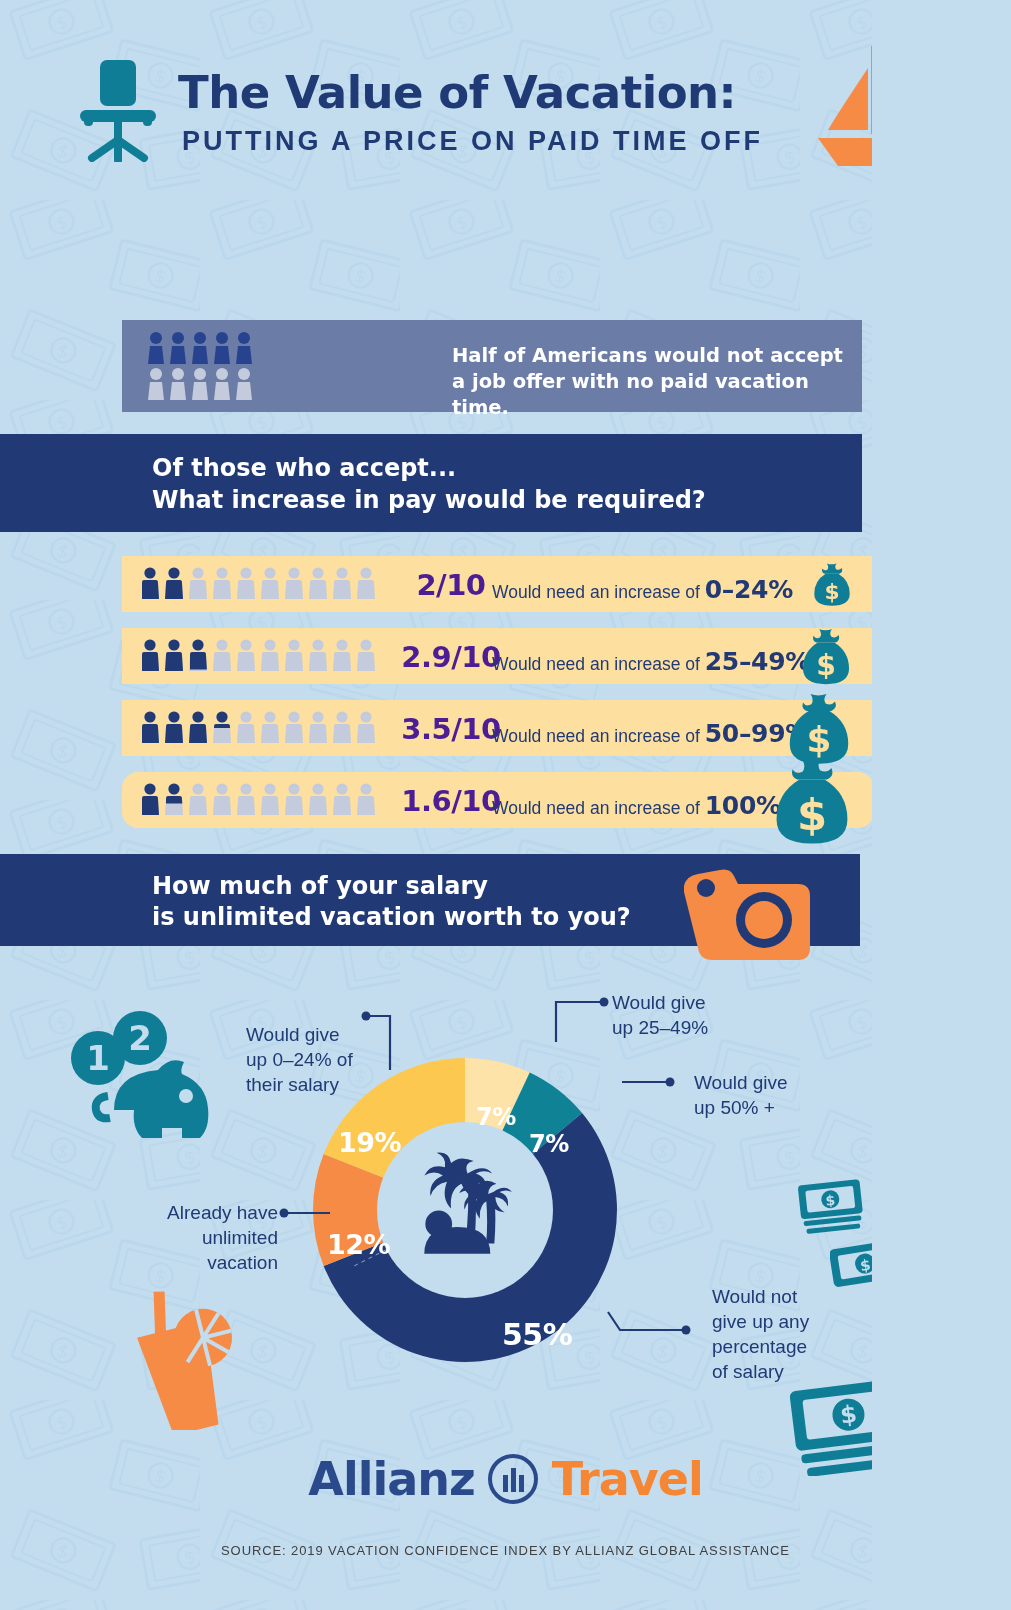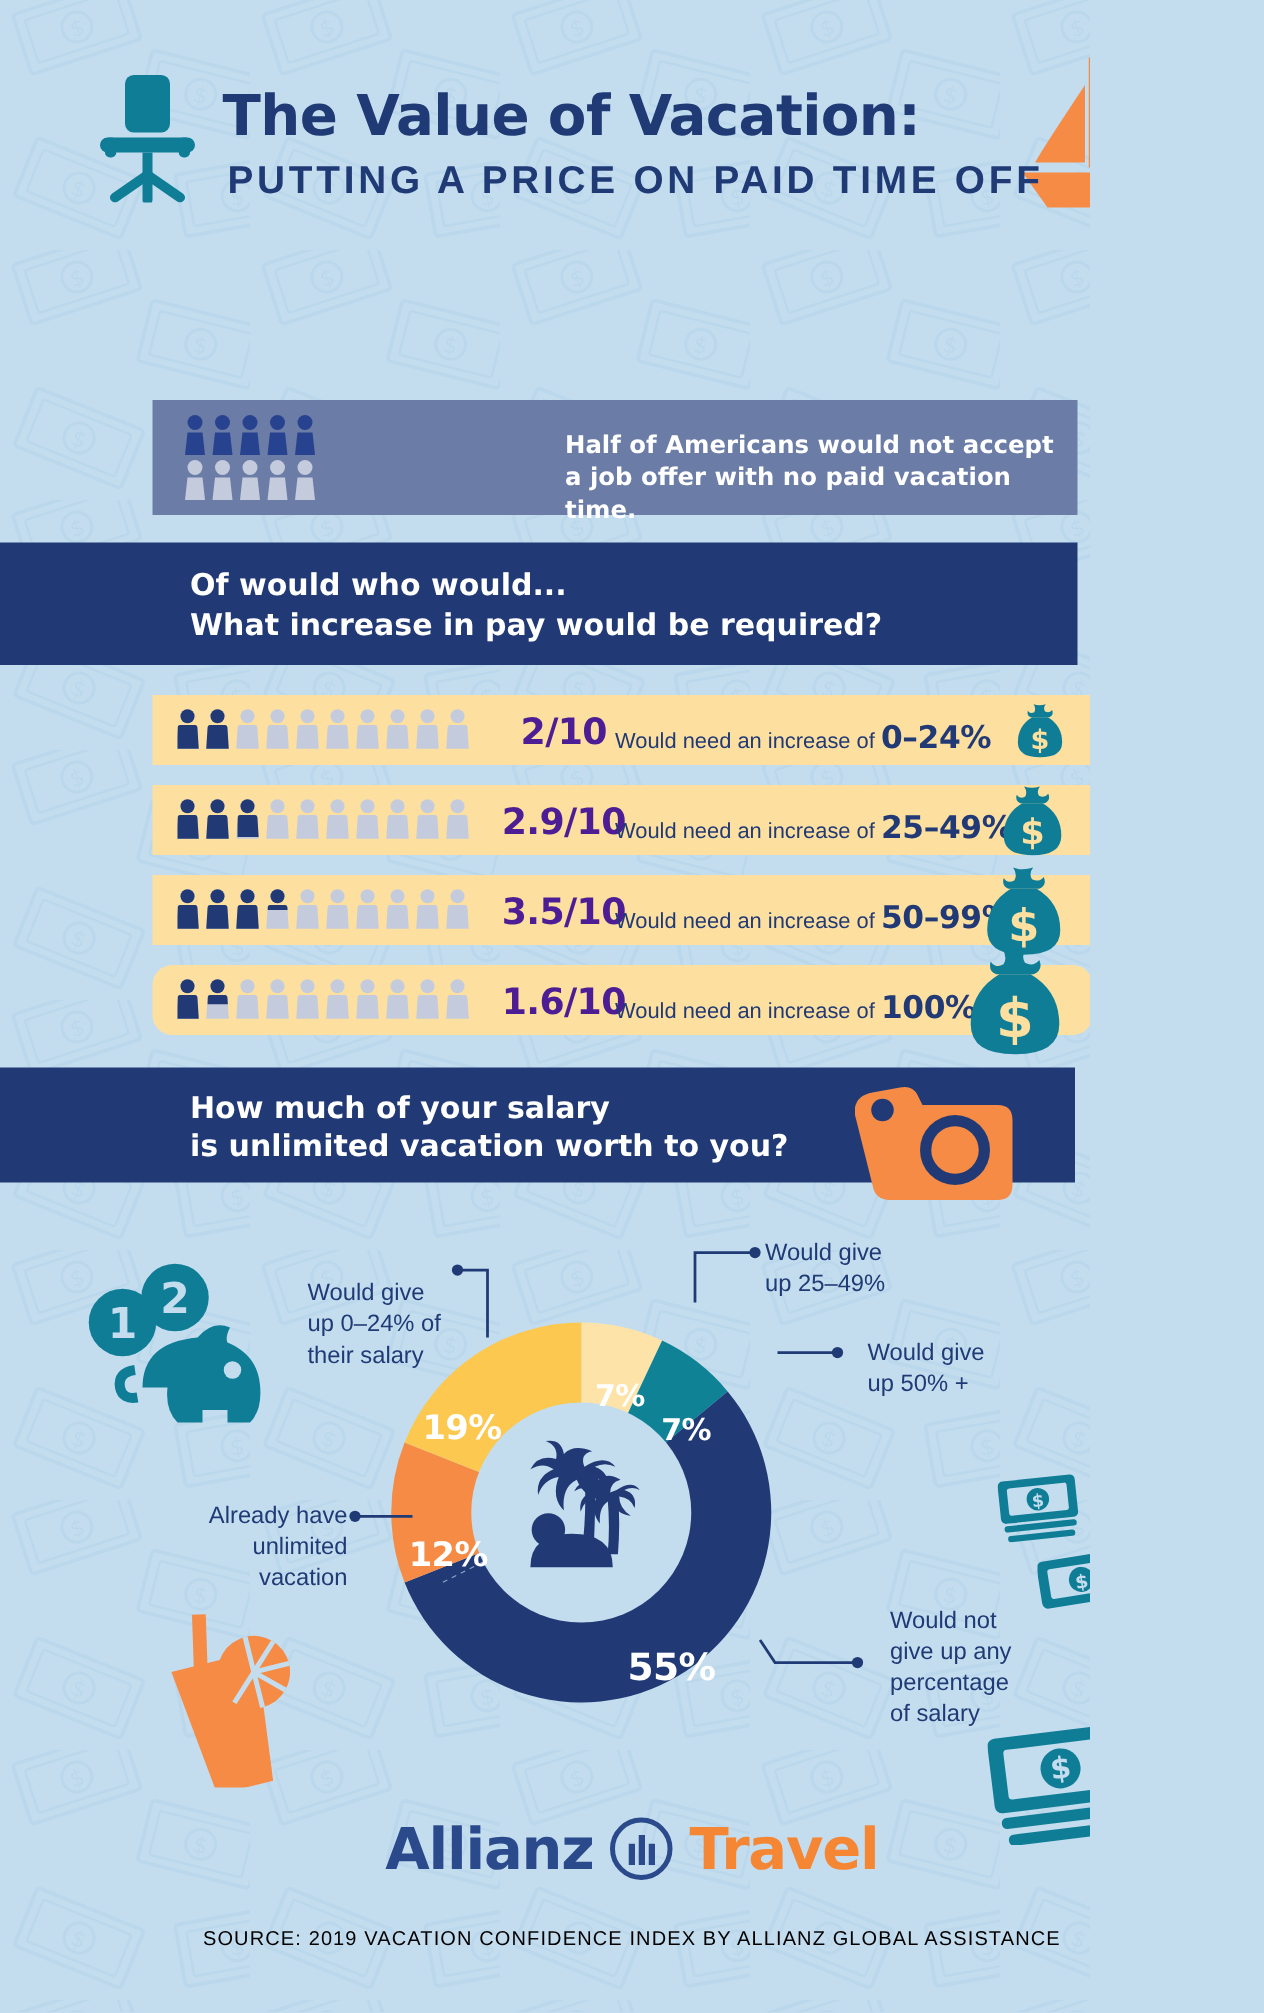--- a/index.html
+++ b/index.html
@@ -31,21 +31,21 @@
   .chair-icon { position: absolute; left: 78px; top: 14px; }
   .boat-icon  { position: absolute; left: 812px; top: -8px; }
   .title-main {
     position: absolute; left: 178px; top: 20px;
     font-size: 45px; font-weight: bold; color: #1f3a75;
     letter-spacing: -0.5px; white-space: nowrap;
     font-family: "DejaVu Sans", sans-serif;
   }
   .title-sub {
     position: absolute; left: 182px; top: 80px;
-    font-size: 31px; font-weight: bold; color: #1f3a75;
+    font-size: 27px; font-weight: bold; color: #1f3a75;
     letter-spacing: 3.0px; white-space: nowrap;
     font-family: "Liberation Sans", sans-serif;
   }
 
   
   .banner-orange {
     position: absolute; left: 122px; top: 207px;
     width: 752px; height: 104px;
     background: #f68b45;
   }
@@ -150,22 +150,22 @@
     font-family: "DejaVu Sans", sans-serif;
   }
   .logo-travel {
     font-size: 46px; font-weight: bold; color: #f58634;
     letter-spacing: -1px; vertical-align: middle;
     font-family: "DejaVu Sans", sans-serif;
   }
   .logo-mark { display: inline-block; vertical-align: middle; margin: 0 8px; }
   .source {
     position: absolute; left: 0; top: 1543px; width: 1011px;
-    text-align: center; color: #000000;
-    font-size: 16px; letter-spacing: 0.9px;
+    text-align: center; color: #404040;
+    font-size: 13px; letter-spacing: 0.9px;
     font-family: "Liberation Sans", sans-serif;
   }
 </style>
 </head>
 <body>
 
 <div id="page">
 
   <svg class="bg-pattern" width="1011" height="1610" viewBox="0 0 1011 1610">
     <defs>
@@ -267,21 +267,21 @@
       </g>
     </svg>
     <div class="desc">
       <span>Half of Americans would not accept</span><br>
       <span>a job offer with no paid vacation time.</span>
     </div>
   </div>
 
   <div class="banner-navy">
     <div class="q">
-      <span>Of would who would...</span><br>
+      <span>Of those who accept...</span><br>
       <span>What increase in pay would be required?</span>
     </div>
   </div>
 
   <div id="yellow-rows">
       <div class="row-yellow" style="top: 556px;">
         <svg class="people" width="240" height="34" viewBox="0 0 240 34">
           <defs></defs>
           <g transform="translate(0,0)">
             <g fill="#c4cbdd">

